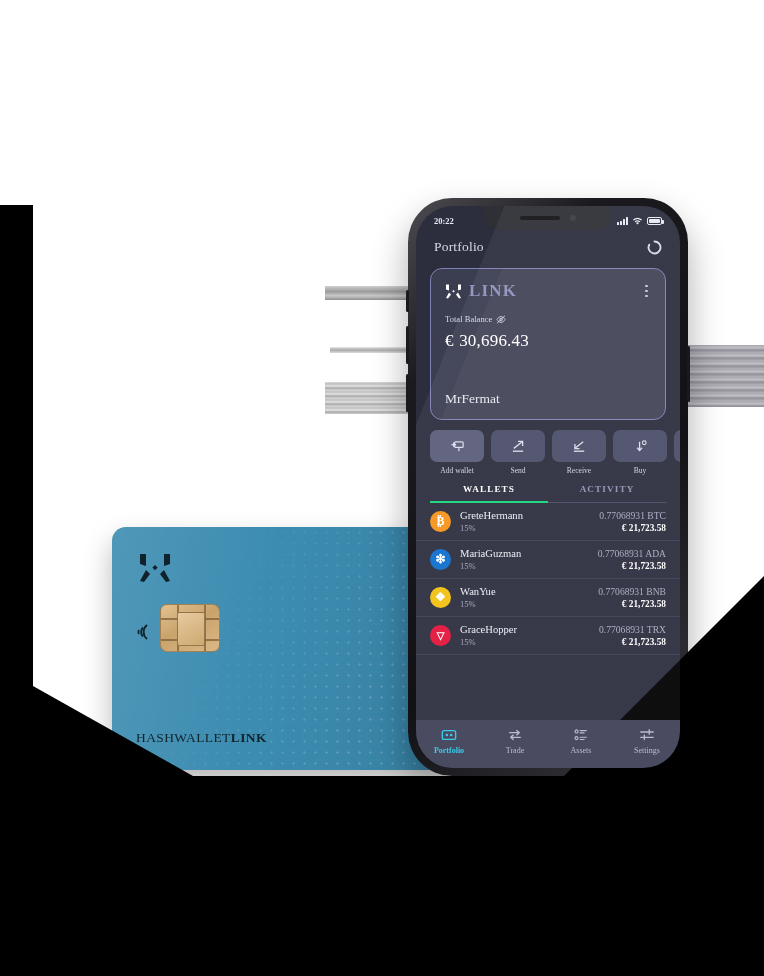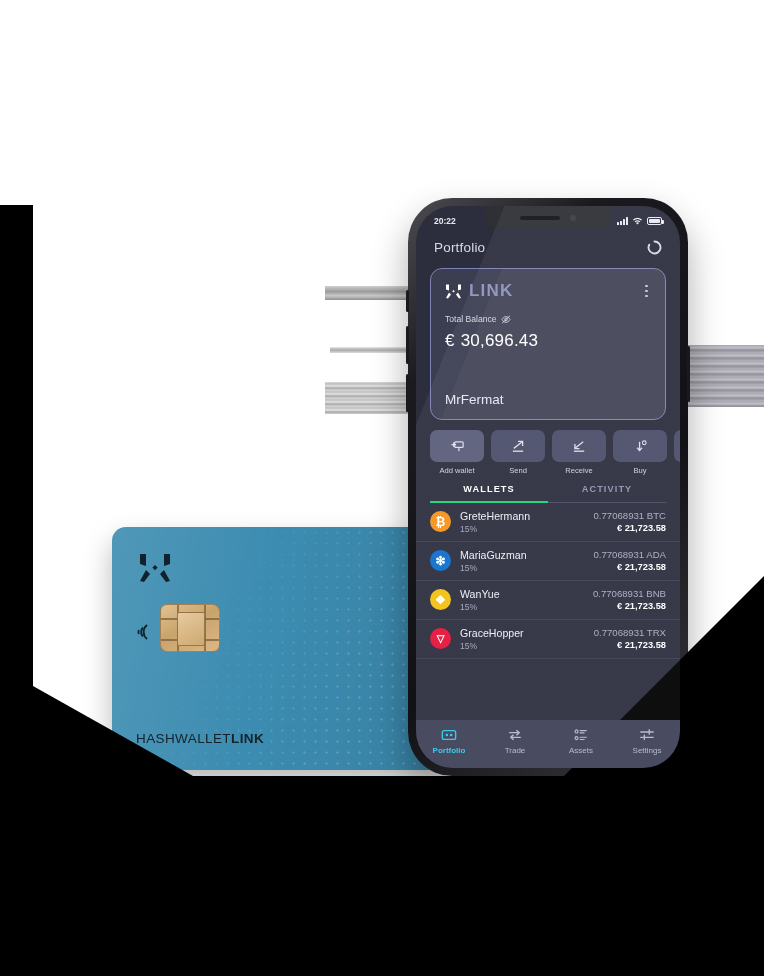--- a/index.html
+++ b/index.html
@@ -2,21 +2,21 @@
 <html><head>
 <meta charset="utf-8">
 <style>
   * { margin:0; padding:0; box-sizing:border-box; }
   html,body { width:764px; height:976px; overflow:hidden; }
   body {
     background:#ffffff;
     font-family:"Liberation Sans", sans-serif;
     position:relative;
   }
-  .stage { position:absolute; inset:0; }
+  .stage { position:absolute; inset:0;font-family:Liberation Serif, serif; }
 
   
   .matte-left  { position:absolute; left:0; top:205px; width:33px; height:571px; background:#000; }
   .matte-bottom{ position:absolute; left:0; bottom:0; width:764px; height:200px; background:#000; }
   .matte-wedge-br {
     position:absolute; right:0; bottom:200px; width:200px; height:200px;
     background:#000;
     clip-path: polygon(100% 0, 100% 100%, 0 100%);
   }
   .matte-wedge-bl {

